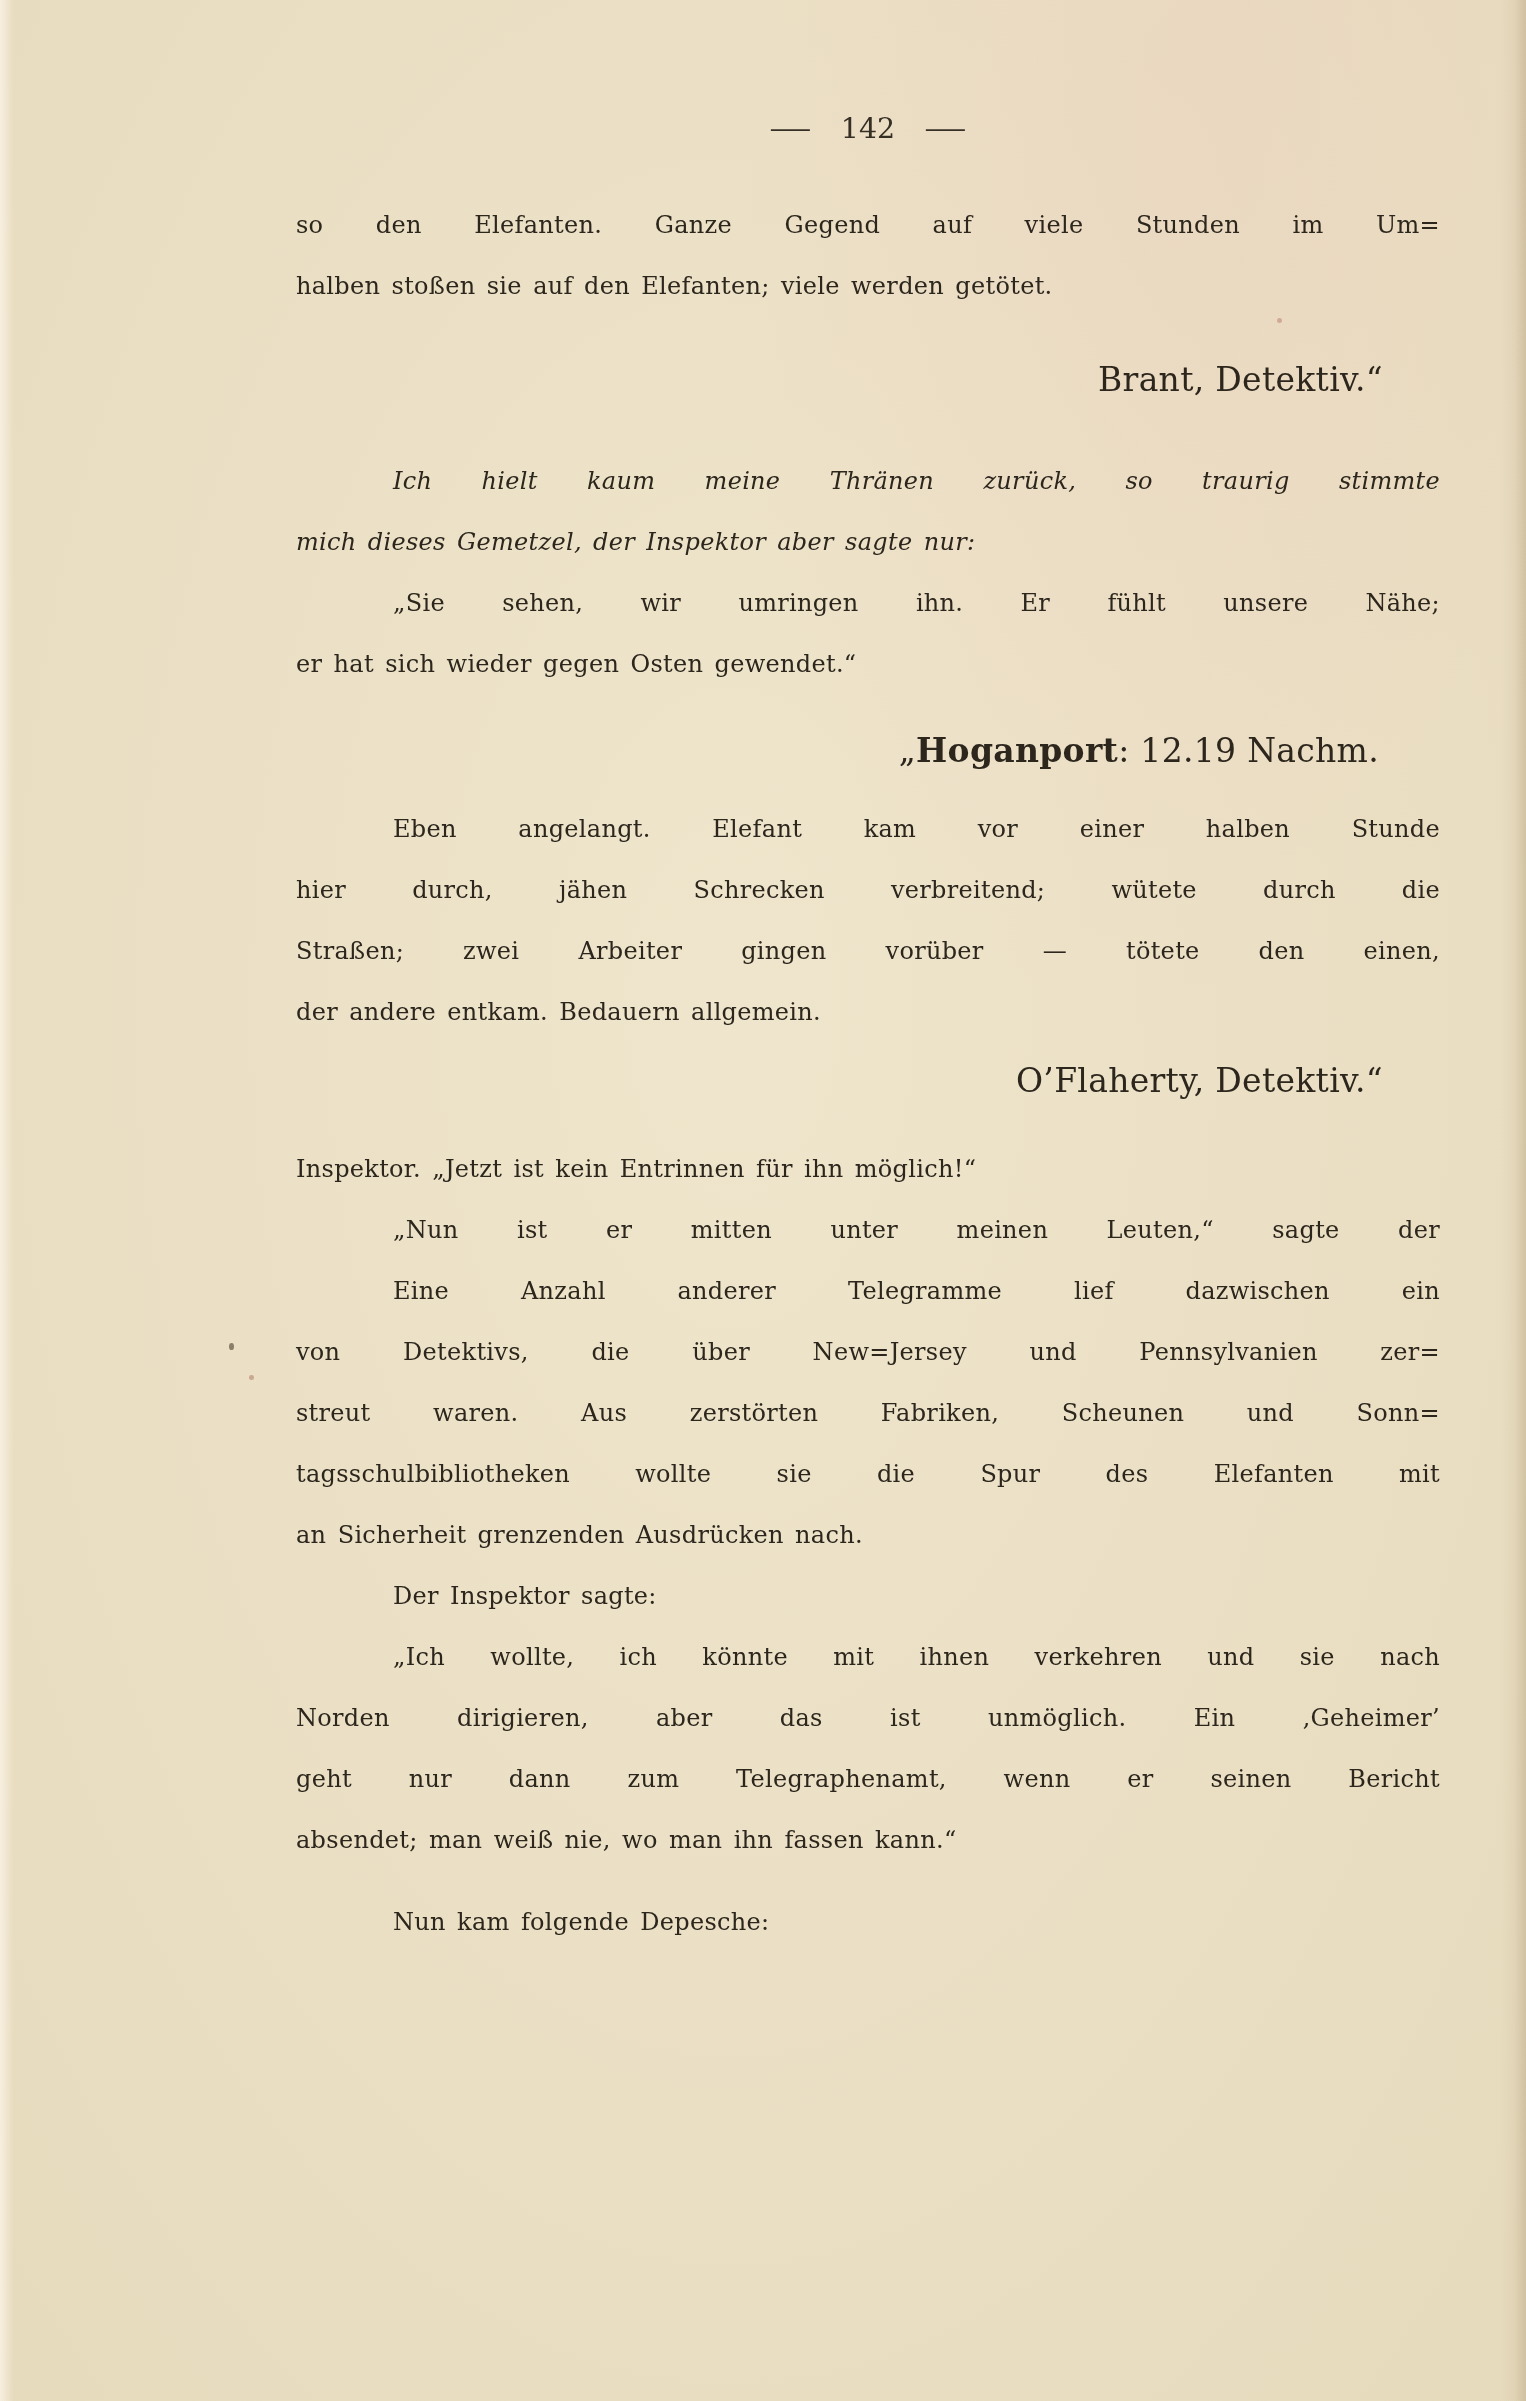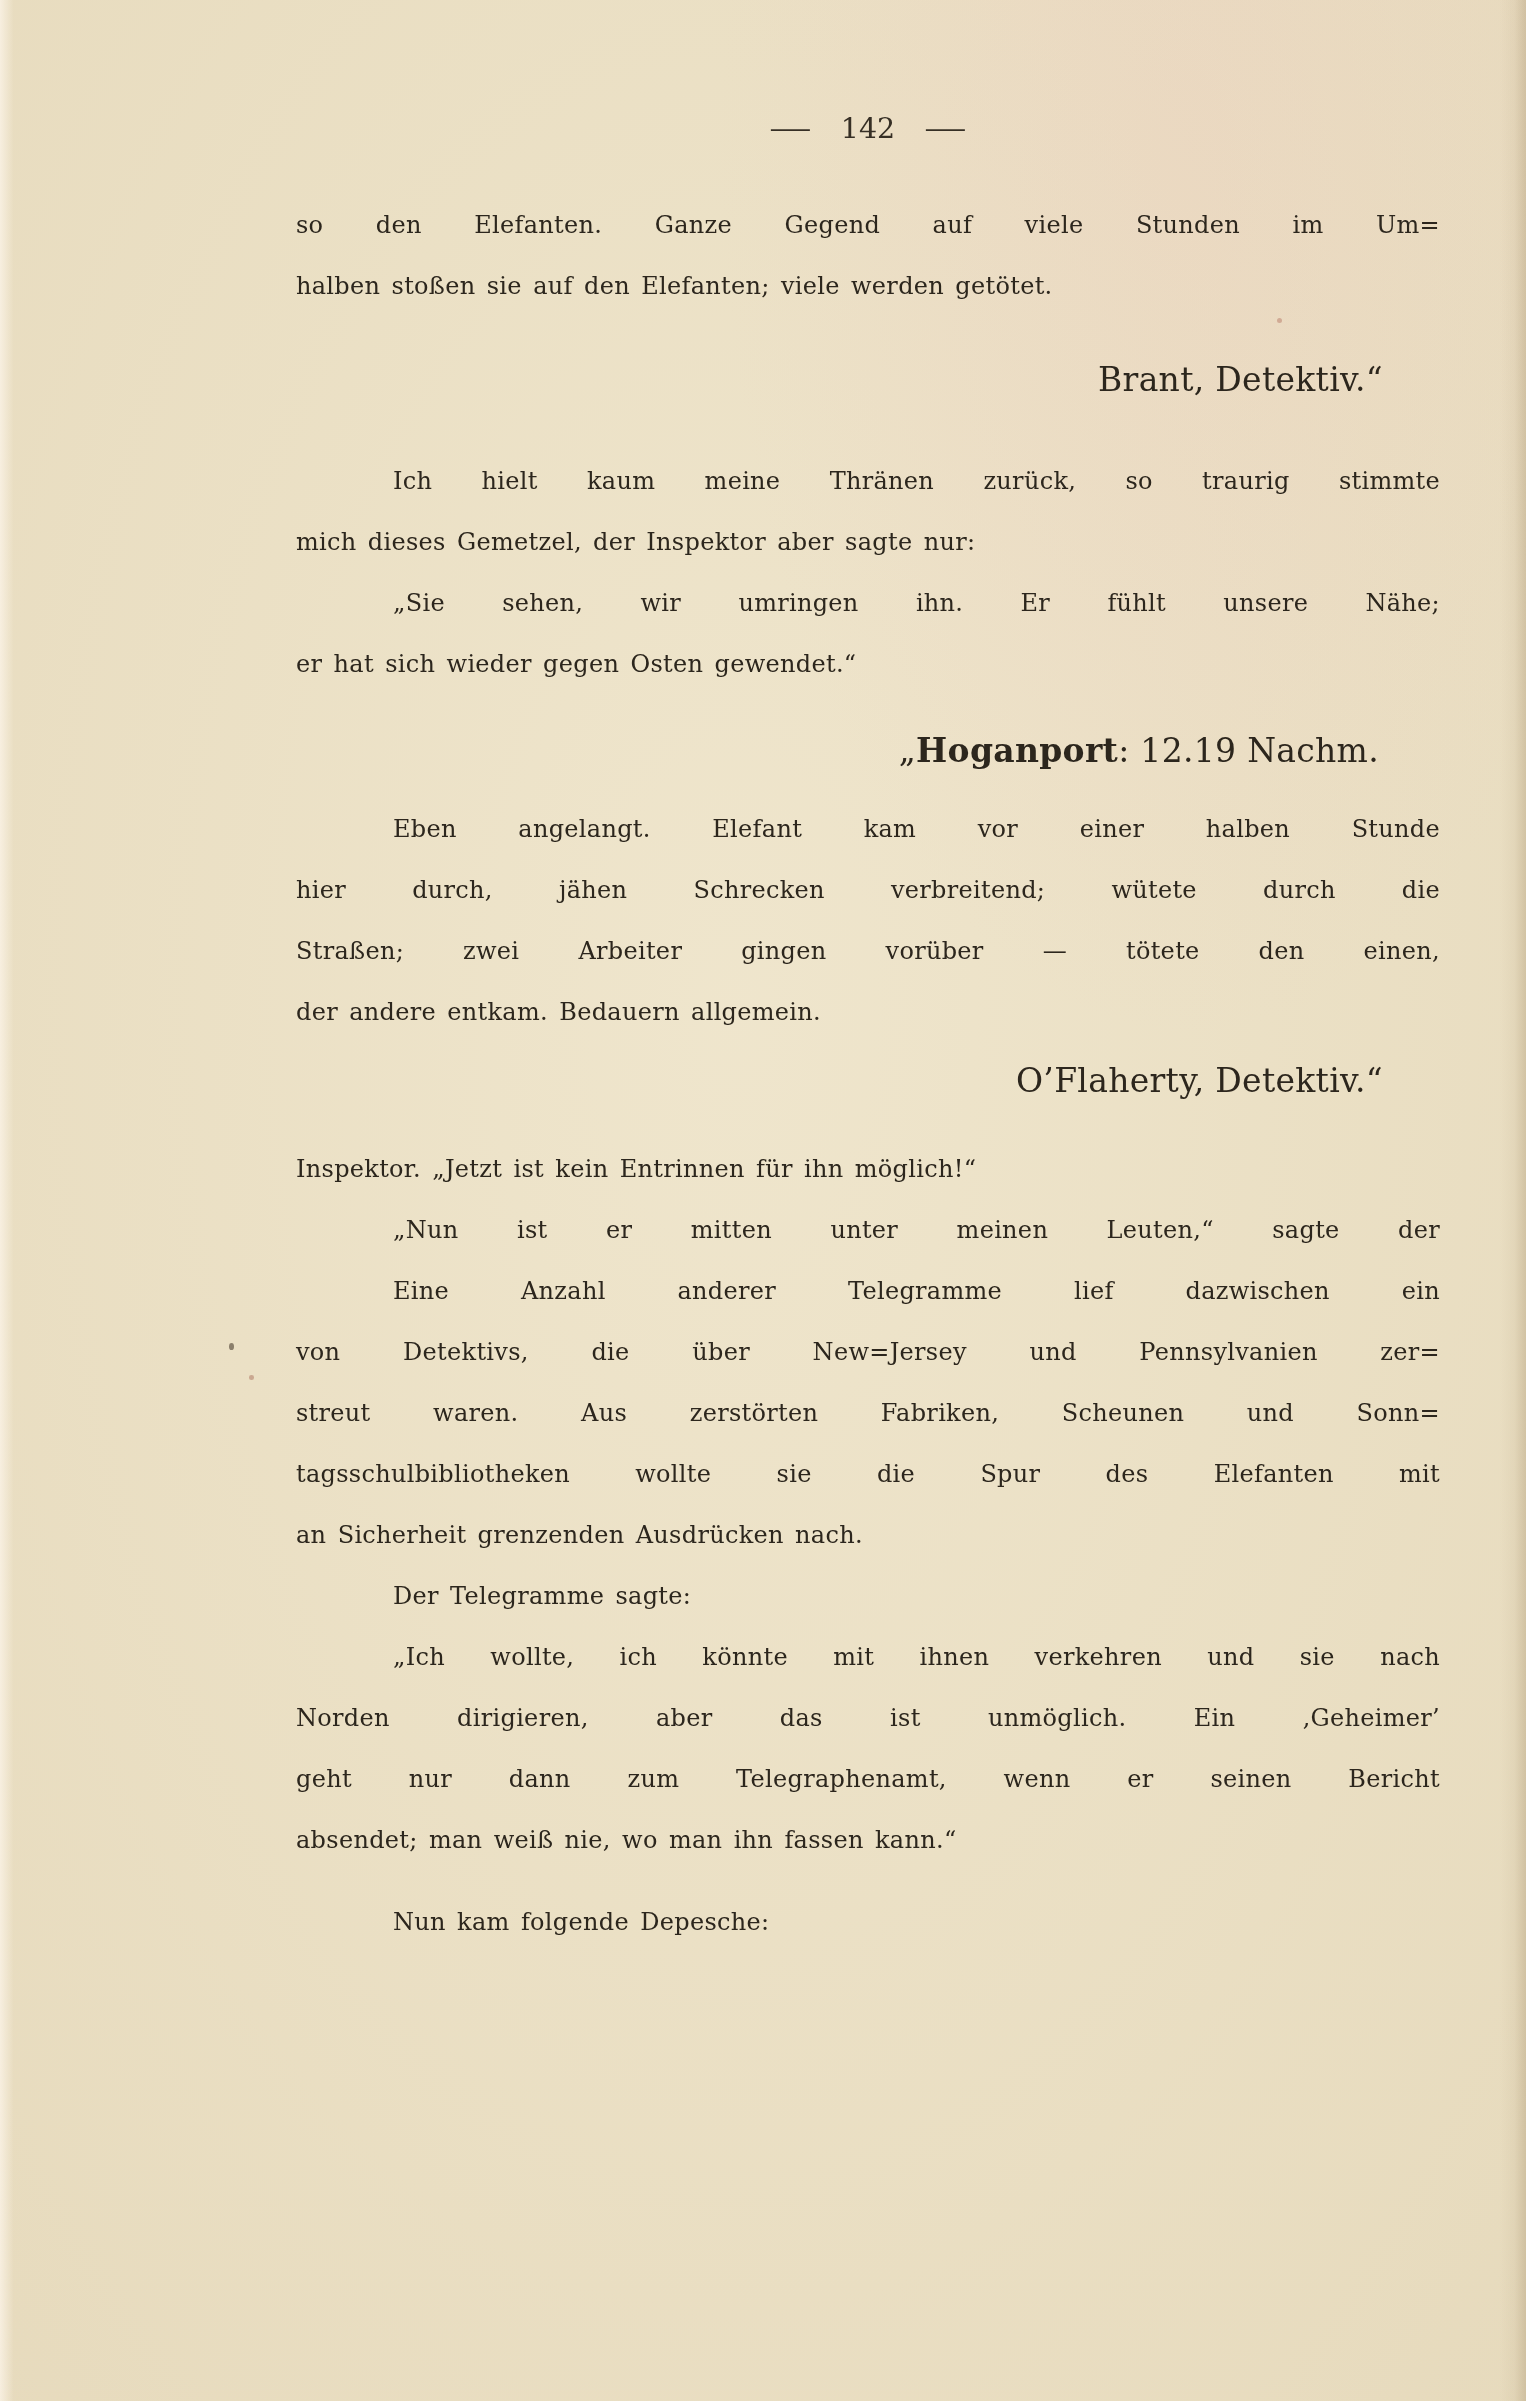--- a/index.html
+++ b/index.html
@@ -37,21 +37,21 @@
     font-size:33px;line-height:61px;letter-spacing:0.3px;
     text-align:right;padding-right:57px;
   }
   .tghead{
     font-size:33px;line-height:61px;letter-spacing:0.3px;
     text-align:right;padding-right:61px;
   }
   .tghead .tgname{font-weight:bold;}
   .p1{margin-top:36px;}
   .sig1{margin-top:32px;}
-  .p2{margin-top:41px;}
+  .p2{margin-top:41px;font-style:italic;}
   .tghead{margin-top:25px;}
   .p5{margin-top:18px;}
   .sig2{margin-top:6.8px;}
   .p6{margin-top:28.5px;}
   .p10{margin-top:20.5px;}
   .speck{position:absolute;border-radius:50%;}
   .sp1{left:229px;top:1343px;width:5.1px;height:6.8px;background:#6b5f4e;opacity:.75;}
   .sp2{left:249px;top:1375px;width:4.6px;height:4.6px;background:#b98a74;opacity:.65;}
   .sp3{left:1277px;top:318px;width:5.1px;height:5.1px;background:#c08b76;opacity:.6;}
 </style>
@@ -106,21 +106,21 @@
 
     <div class="para">
       <div class="line j ind">Eine Anzahl anderer Telegramme lief dazwischen ein</div>
       <div class="line j">von Detektivs, die über New=Jersey und Pennsylvanien zer=</div>
       <div class="line j">streut waren. Aus zerstörten Fabriken, Scheunen und Sonn=</div>
       <div class="line j">tagsschulbibliotheken wollte sie die Spur des Elefanten mit</div>
       <div class="line e">an Sicherheit grenzenden Ausdrücken nach.</div>
     </div>
 
     <div class="para">
-      <div class="line e ind">Der Telegramme sagte:</div>
+      <div class="line e ind">Der Inspektor sagte:</div>
     </div>
 
     <div class="para">
       <div class="line j ind">„Ich wollte, ich könnte mit ihnen verkehren und sie nach</div>
       <div class="line j">Norden dirigieren, aber das ist unmöglich. Ein ‚Geheimer’</div>
       <div class="line j">geht nur dann zum Telegraphenamt, wenn er seinen Bericht</div>
       <div class="line e">absendet; man weiß nie, wo man ihn fassen kann.“</div>
     </div>
 
     <div class="para p10">

